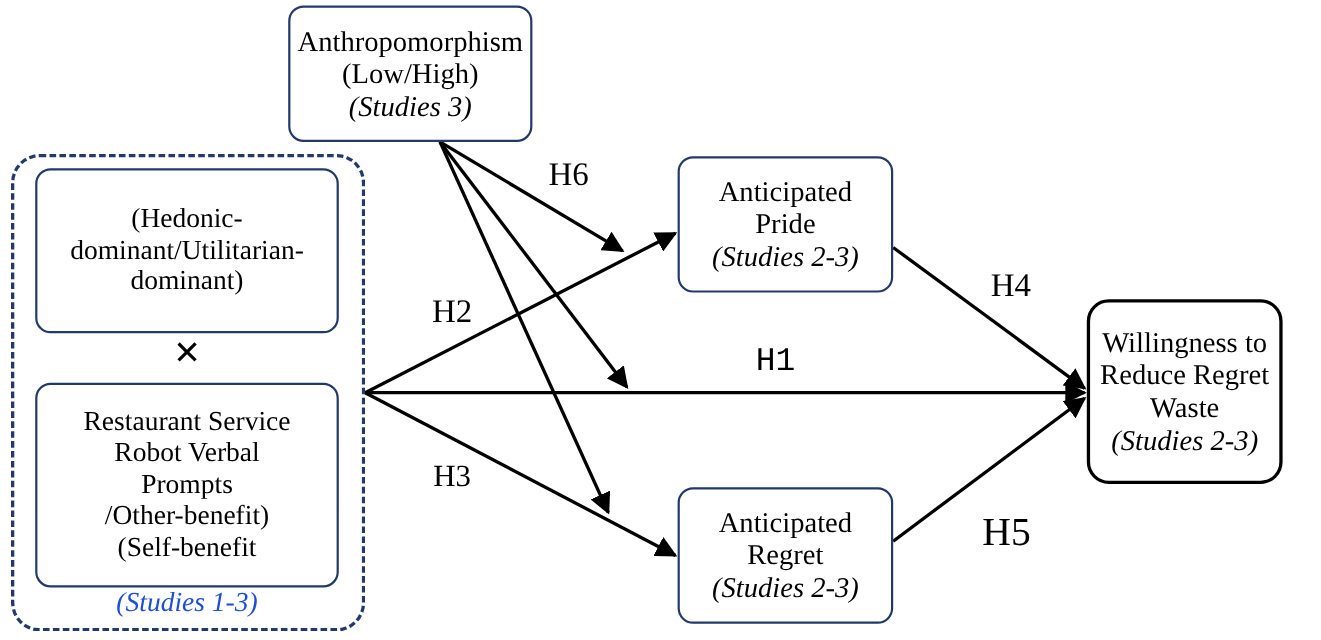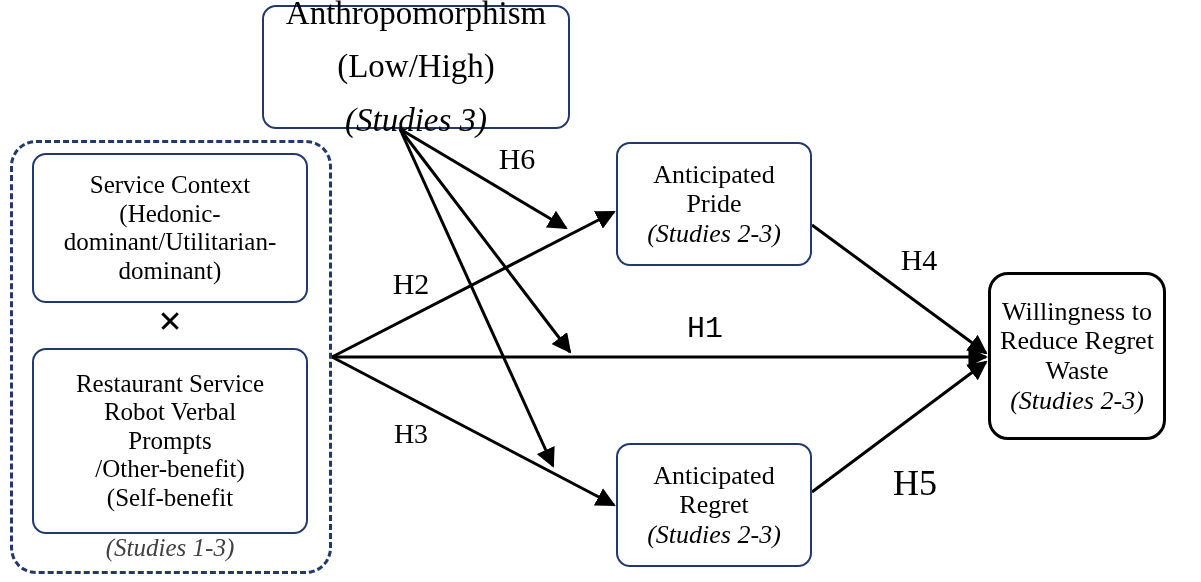--- a/index.html
+++ b/index.html
@@ -55,21 +55,21 @@
   .times-sym {
     position: absolute;
     font-family: "Liberation Sans", "DejaVu Sans", sans-serif;
     font-weight: bold;
     color: #000000;
     text-align: center;
   }
   .group-caption {
     position: absolute;
     font-style: italic;
-    color: #404040;
+    color: #1d4ed8;
     text-align: center;
     white-space: nowrap;
   }
   .hyp-label {
     position: absolute;
     color: #000000;
     text-align: center;
     white-space: nowrap;
     background: transparent;
   }
@@ -96,30 +96,29 @@
 
     <line x1="812" y1="492" x2="986" y2="362" stroke="#000000" stroke-width="3" marker-end="url(#arrow)"></line>
 
     <line x1="400" y1="129" x2="566" y2="228" stroke="#000000" stroke-width="3" marker-end="url(#arrow)"></line>
 
     <line x1="400" y1="129" x2="570" y2="352" stroke="#000000" stroke-width="3" marker-end="url(#arrow)"></line>
 
     <line x1="400" y1="129" x2="553" y2="466" stroke="#000000" stroke-width="3" marker-end="url(#arrow)"></line>
   </svg>
 
-  <div class="node navy-box" style="left:262px; top:5px; width:308px; height:124px; font-size:33px;gap:16px;">
+  <div class="node navy-box" style="left:262px; top:5px; width:222px; height:124px; font-size:26px;">
     <span class="ln">Anthropomorphism</span>
     <span class="ln">(Low/High)</span>
     <span class="ln studies">(Studies 3)</span>
   </div>
 
   <div class="dashed-group" style="left:10px; top:140px; width:322px; height:434px;"></div>
 
   <div class="node navy-box" style="left:32px; top:153px; width:276px; height:150px; font-size:25px;">
-    <span class="ln">Service Context</span>
     <span class="ln">(Hedonic-</span>
     <span class="ln">dominant/Utilitarian-</span>
     <span class="ln">dominant)</span>
   </div>
 
   <div class="times-sym" style="left:32px; top:306px; width:276px; height:32px; font-size:30px; line-height:32px;">✕</div>
 
   <div class="node navy-box" style="left:32px; top:348px; width:276px; height:186px; font-size:25px;">
     <span class="ln">Restaurant Service</span>
     <span class="ln">Robot Verbal</span>

